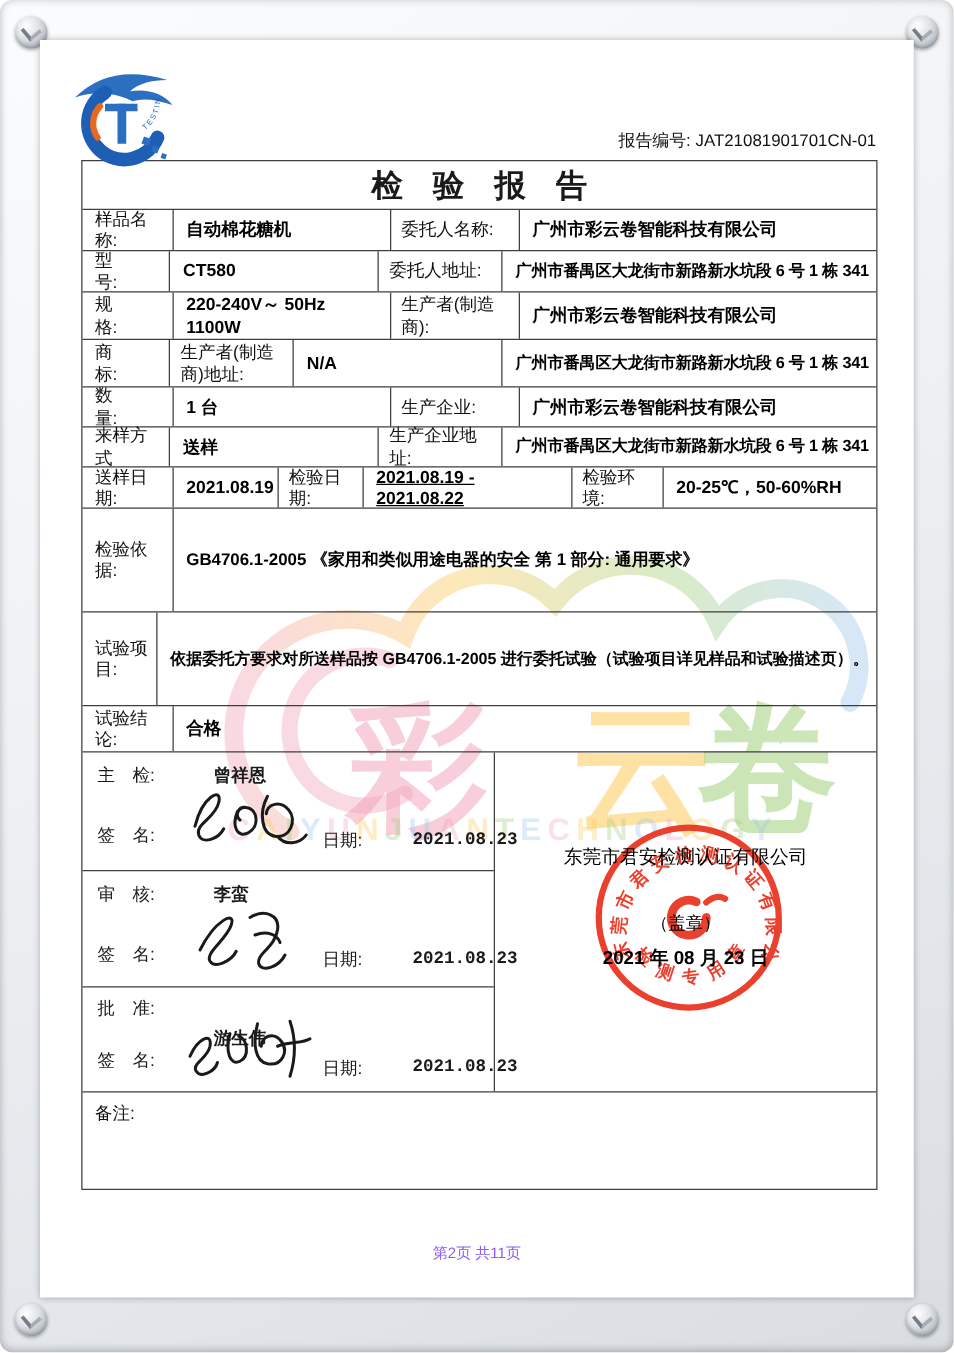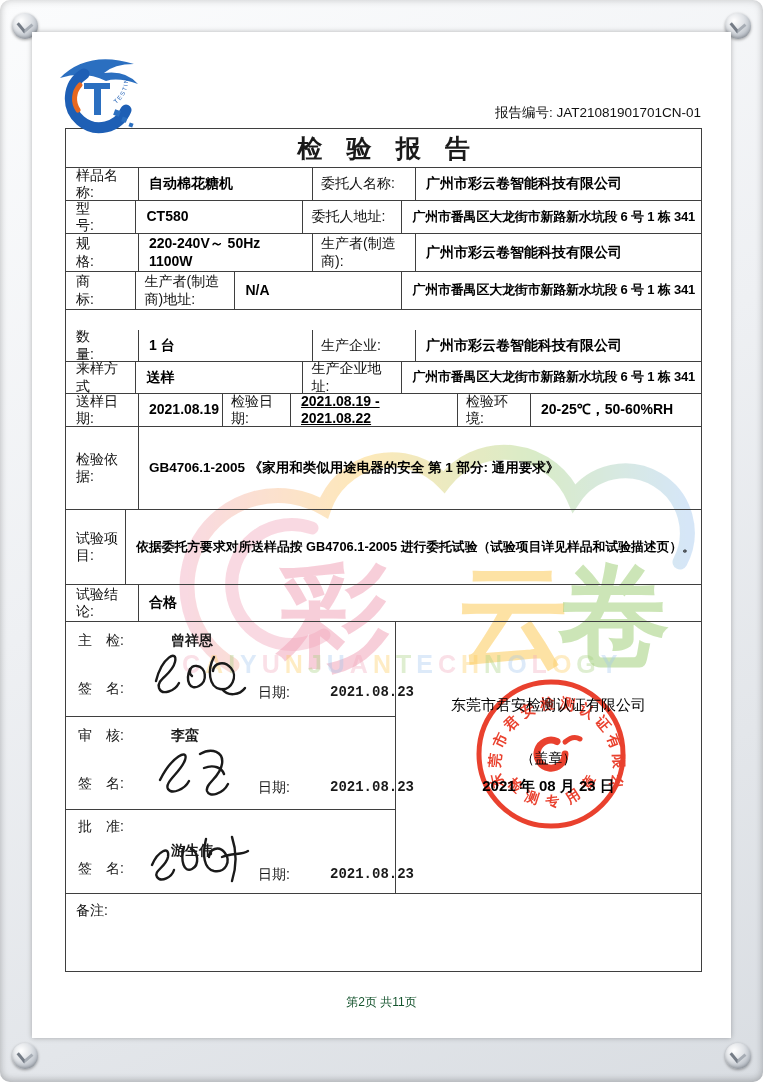--- a/index.html
+++ b/index.html
@@ -60,21 +60,21 @@
   .sig-date{position:absolute;left:264px;top:62px;font-size:14px;font-weight:bold;font-family:Liberation Mono, monospace;}
   .stamp-cell{flex:1;position:relative;}
   .stamp-company{position:absolute;left:0;top:74px;width:100%;text-align:center;font-size:15px;color:#000;}
   .stamp-note{position:absolute;left:0;top:128px;width:100%;text-align:center;font-size:14px;color:#000;}
   .stamp-date{position:absolute;left:0;top:155px;width:100%;text-align:center;font-size:15px;font-weight:bold;color:#000;}
   .seal{position:absolute;left:70px;top:47px;mix-blend-mode:multiply;opacity:.92;}
   
   .remarks{height:77px;align-items:flex-start;padding:8px 10px;font-size:14px;}
   
   .footer{position:absolute;left:0;top:962px;width:699px;text-align:center;
-          font-size:12px;color:#14532d;z-index:2;}
+          font-size:12px;color:#8b5cf6;z-index:2;}
 </style>
 </head>
 <body>
 
 <div class="stage">
   <div class="frame"></div>
   <div class="screw" style="left:12px;top:13px;"></div>
   <div class="screw" style="left:725px;top:13px;"></div>
   <div class="screw" style="left:12px;top:1043px;"></div>
   <div class="screw" style="left:725px;top:1043px;"></div>
@@ -139,21 +139,21 @@
         <div class="cell w-v1 val">220-240V～ 50Hz 1100W</div>
         <div class="cell w-l2 lab">生产者(制造商):</div>
         <div class="cell w-v2 val end">广州市彩云卷智能科技有限公司</div>
       </div>
       <div class="trow" style="height:38px;">
         <div class="cell w-l1 lab">商　　标:</div>
         <div class="cell w-l2 lab">生产者(制造商)地址:</div>
         <div class="cell w-v1 val">N/A</div>
         <div class="cell w-v2 val small end">广州市番禺区大龙街市新路新水坑段 6 号 1 栋 341</div>
       </div>
-      <div class="trow" style="height:32px;margin-top:20px;">
+      <div class="trow" style="height:32px;">
         <div class="cell w-l1 lab">数　　量:</div>
         <div class="cell w-v1 val">1 台</div>
         <div class="cell w-l2 lab">生产企业:</div>
         <div class="cell w-v2 val end">广州市彩云卷智能科技有限公司</div>
       </div>
       <div class="trow" style="height:32px;">
         <div class="cell w-l1 lab">来样方式</div>
         <div class="cell w-v1 val">送样</div>
         <div class="cell w-l2 lab">生产企业地址:</div>
         <div class="cell w-v2 val small end">广州市番禺区大龙街市新路新水坑段 6 号 1 栋 341</div>

